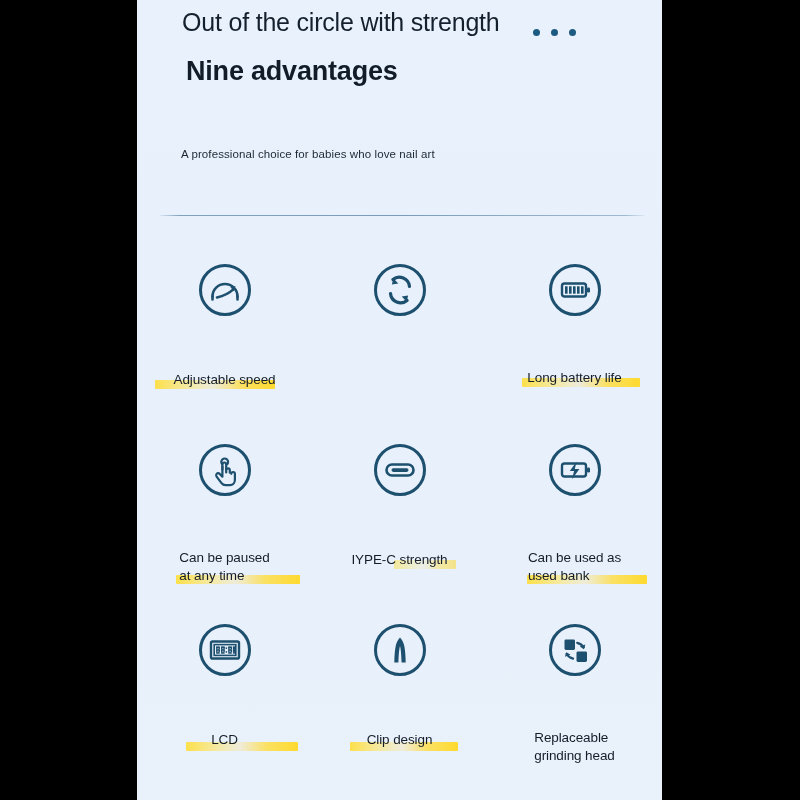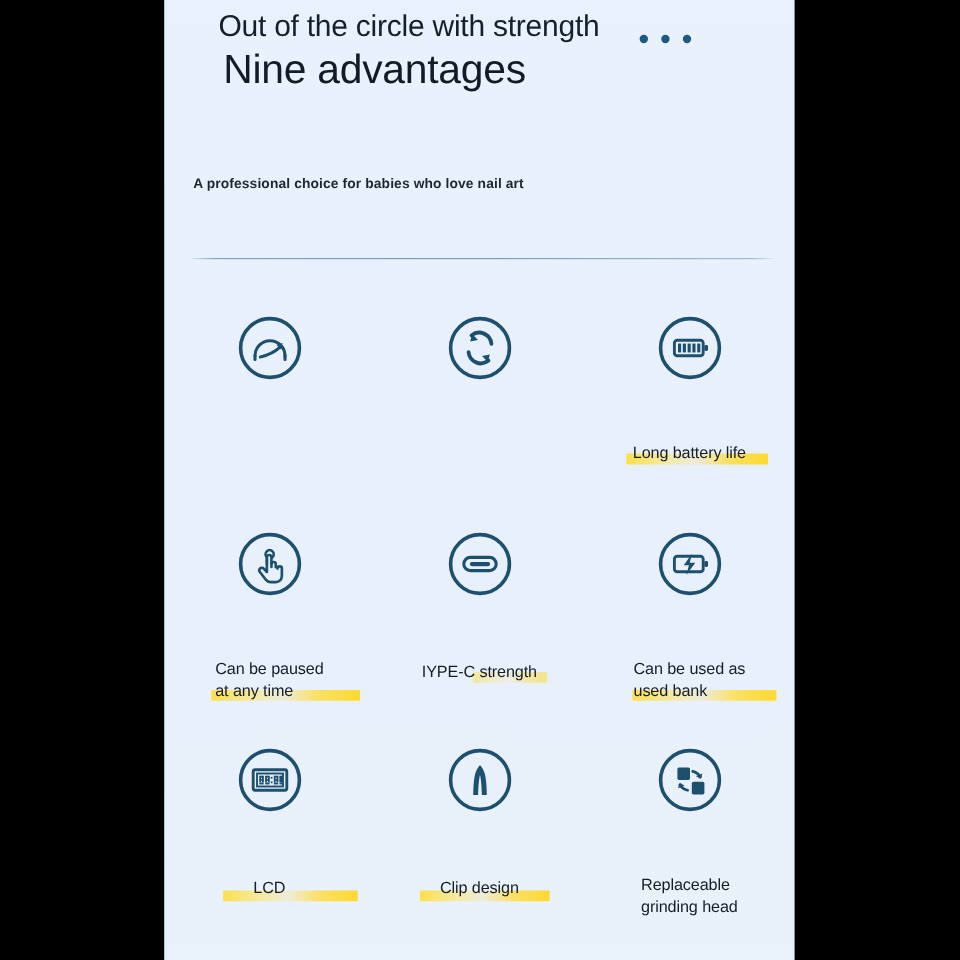--- a/index.html
+++ b/index.html
@@ -10,21 +10,21 @@
     height: 800px;
     background: #000000;
     font-family: "Liberation Sans", sans-serif;
     overflow: hidden;
   }
 
   #screen {
     position: relative;
     width: 800px;
     height: 800px;
-    background: #5eead4;
+    background: #7f1d1d;
   }
 
   
   .letterbox {
     position: absolute;
     top: 0;
     bottom: 0;
     width: 137px;
     background: #000000;
   }
@@ -58,26 +58,26 @@
 
   .title-line-1 {
     font-size: 25px;
     line-height: 29px;
     font-weight: 400;
     color: #15202e;
     letter-spacing: -0.2px;
   }
 
   .title-line-2 {
-    font-size: 34px;
+    font-size: 27px;
     line-height: 34px;
-    font-weight: 400;
+    font-weight: 700;
     color: #121c29;
     letter-spacing: -0.2px;
-    margin-top: 4px;
+    margin-top: 17px;
     padding-left: 4px;
   }
 
   #menu-dots {
     position: absolute;
     right: 86px;
     top: 29px;
     display: flex;
     gap: 11px;
     align-items: center;
@@ -85,27 +85,26 @@
   }
   #menu-dots .dot {
     width: 7px;
     height: 7px;
     border-radius: 50%;
     background: #1d5a81;
   }
 
   .subtitle {
     position: absolute;
-    left: 24px;
+    left: 44px;
     top: 148px;
     font-size: 11.5px;
     color: #1c2733;
     letter-spacing: 0.1px;
     white-space: nowrap;
-    font-weight: bold;
   }
 
   #divider {
     position: absolute;
     left: 23px;
     top: 215px;
     width: 485px;
     height: 1px;
     background: linear-gradient(90deg,
         rgba(120,155,185,0.15) 0%,
@@ -242,20 +241,26 @@
       <div class="cell" data-cell="0">
         <div class="icon-wrap">
           <svg viewBox="0 0 56 56" fill="none">
             <circle cx="28" cy="28" r="24.5" stroke="#1d4f6e" stroke-width="3"></circle>
             <path d="M15.5 34.5a12.5 12.5 0 0 1 25 0" stroke="#1d4f6e" stroke-width="2.6" stroke-linecap="round"></path>
             <path d="M15.5 34.5v3M40.5 34.5v3" stroke="#1d4f6e" stroke-width="2.6" stroke-linecap="round"></path>
             <path d="M20 35.5c4.5-1 11-3.2 16.6-8.4" stroke="#1d4f6e" stroke-width="2.6" stroke-linecap="round"></path>
             <path d="M33.4 25.3l5.1-1.4-1.5 5.4z" fill="#1d4f6e"></path>
           </svg>
         </div>
+        <div class="label-wrap">
+          <span class="label">
+            <span class="marker"></span>
+            <span class="txt">Adjustable speed</span>
+          </span>
+        </div>
       </div>
 
       <div class="cell" data-cell="1">
         <div class="icon-wrap">
           <svg viewBox="0 0 56 56" fill="none">
             <circle cx="28" cy="28" r="24.5" stroke="#1d4f6e" stroke-width="3"></circle>
             <path d="M18.5 31.5a10.2 10.2 0 0 0 16.6 7" stroke="#1d4f6e" stroke-width="3.2" stroke-linecap="round"></path>
             <path d="M37.5 24.5a10.2 10.2 0 0 0-16.6-7" stroke="#1d4f6e" stroke-width="3.2" stroke-linecap="round"></path>
             <path d="M21.3 16.2l-1.4 6.4 6.4-1.2z" fill="#1d4f6e"></path>
             <path d="M34.7 39.8l1.4-6.4-6.4 1.2z" fill="#1d4f6e"></path>

